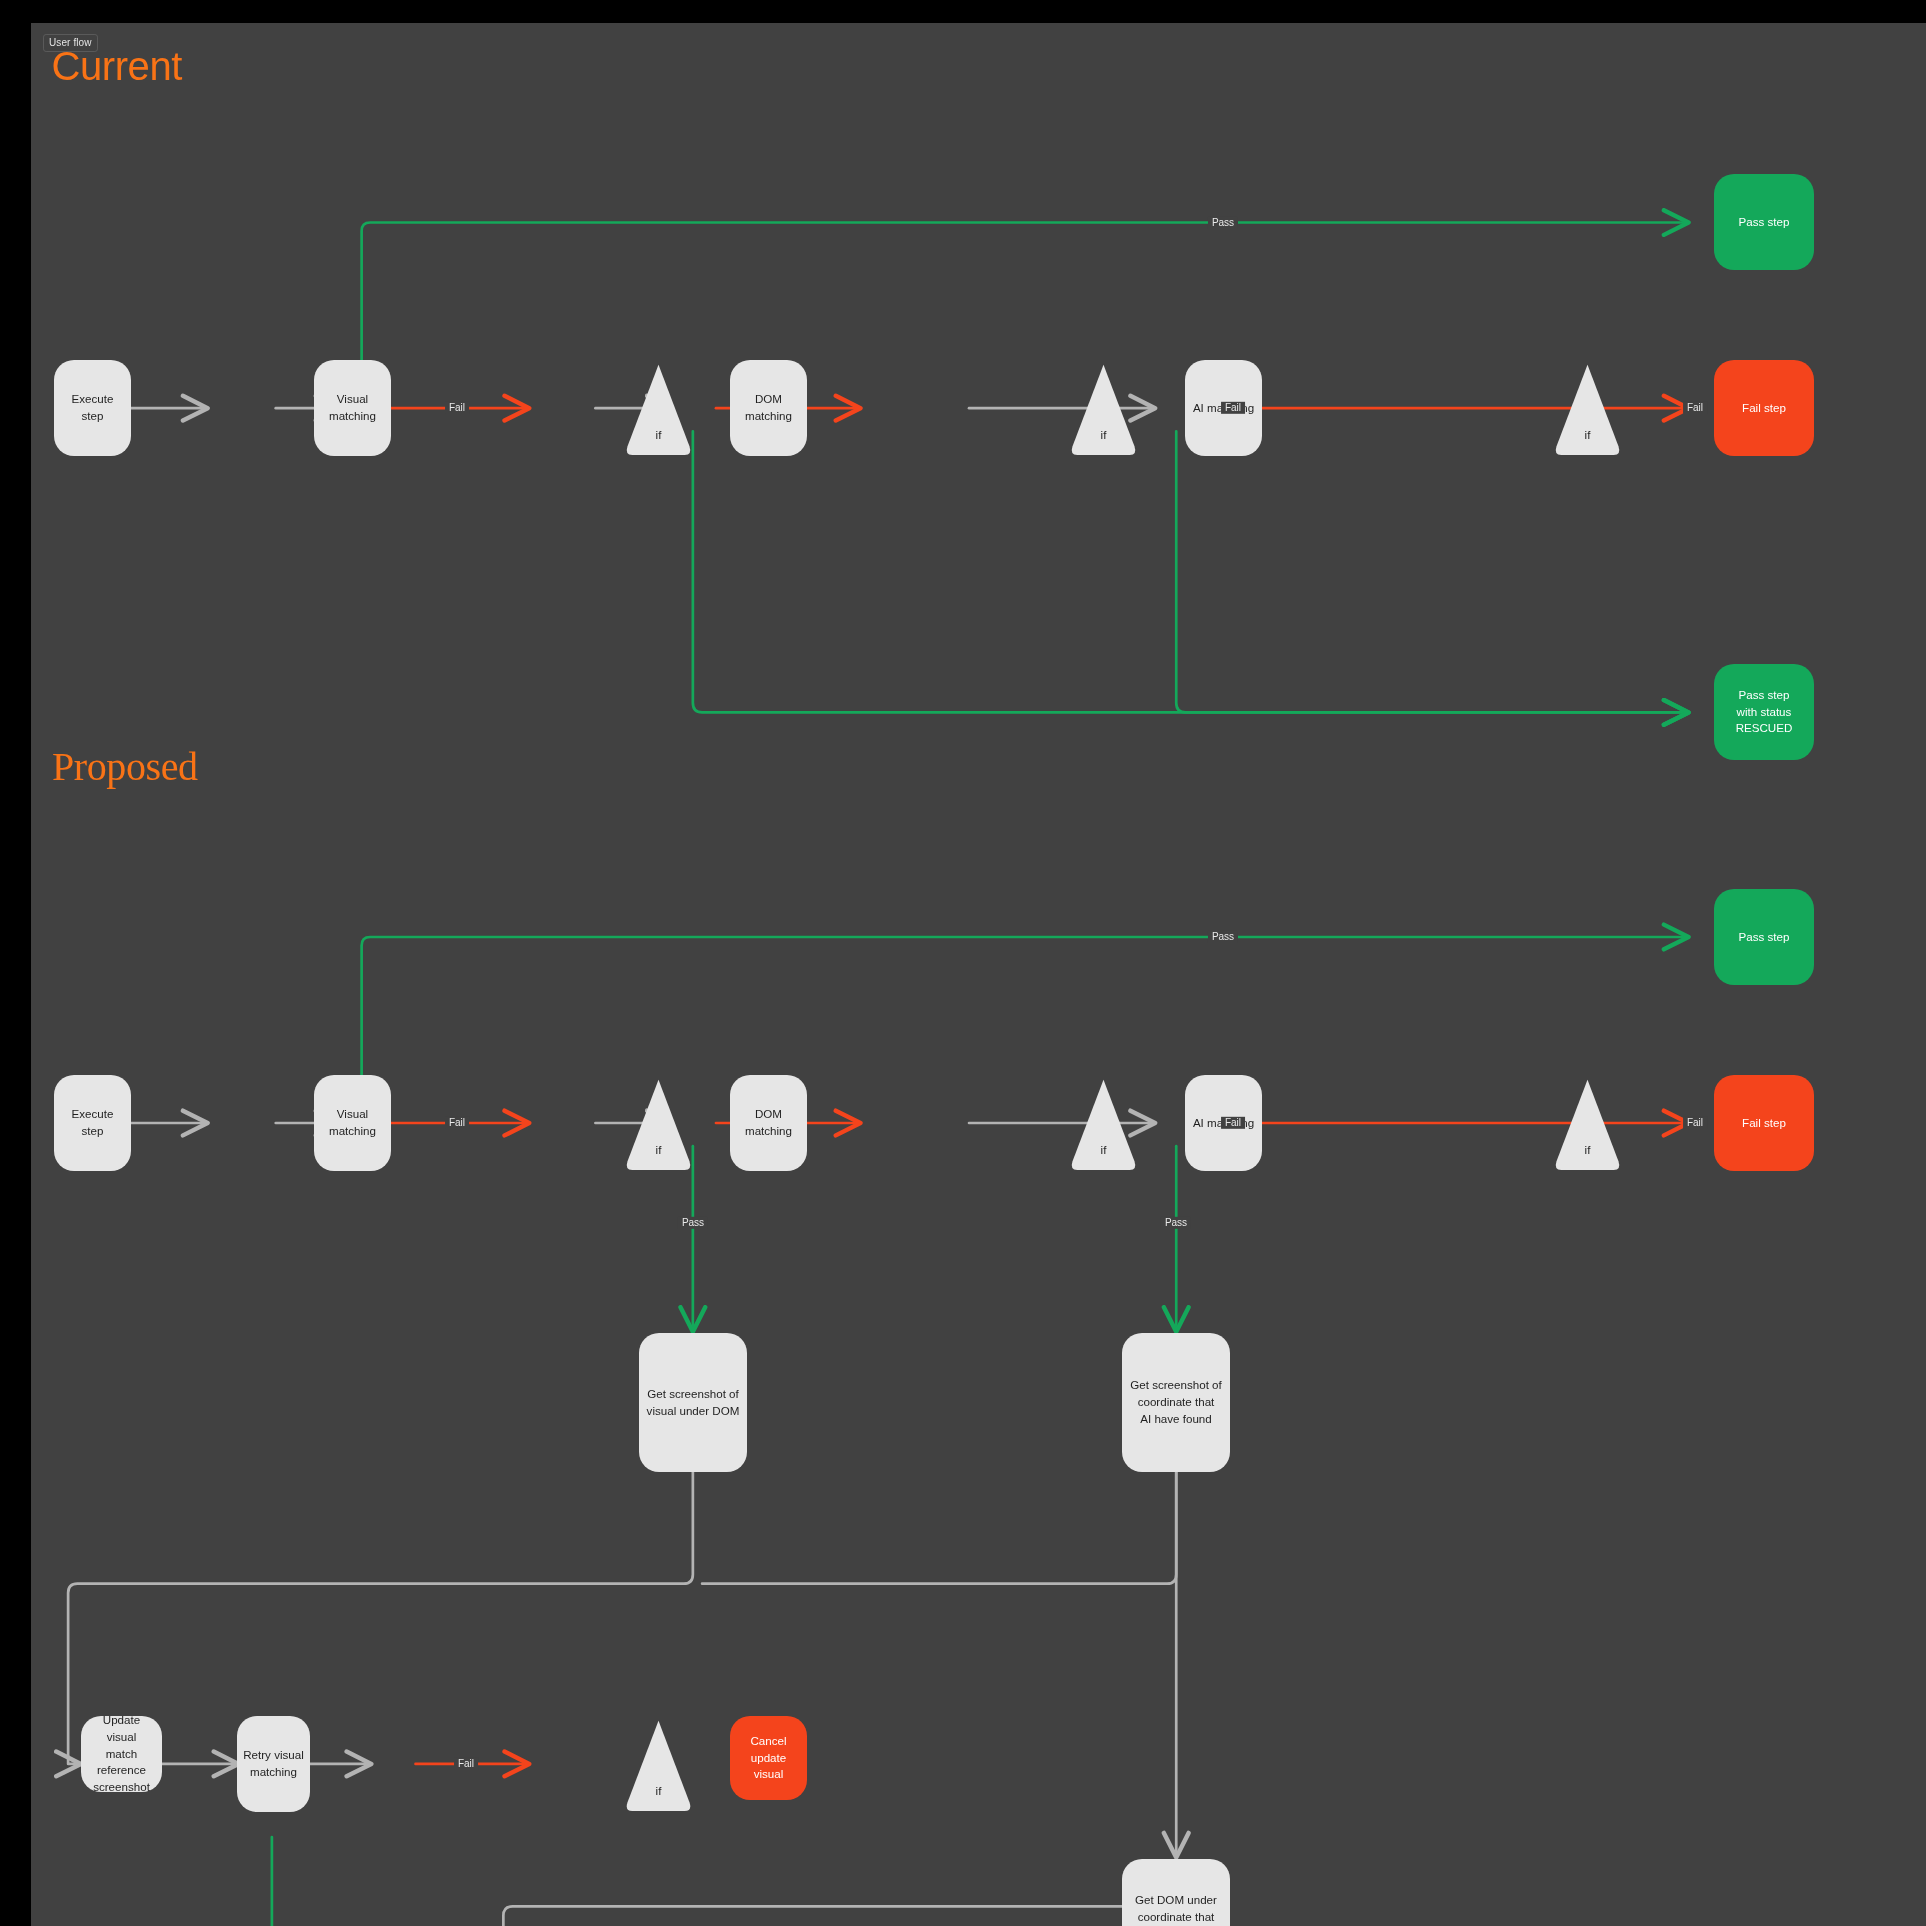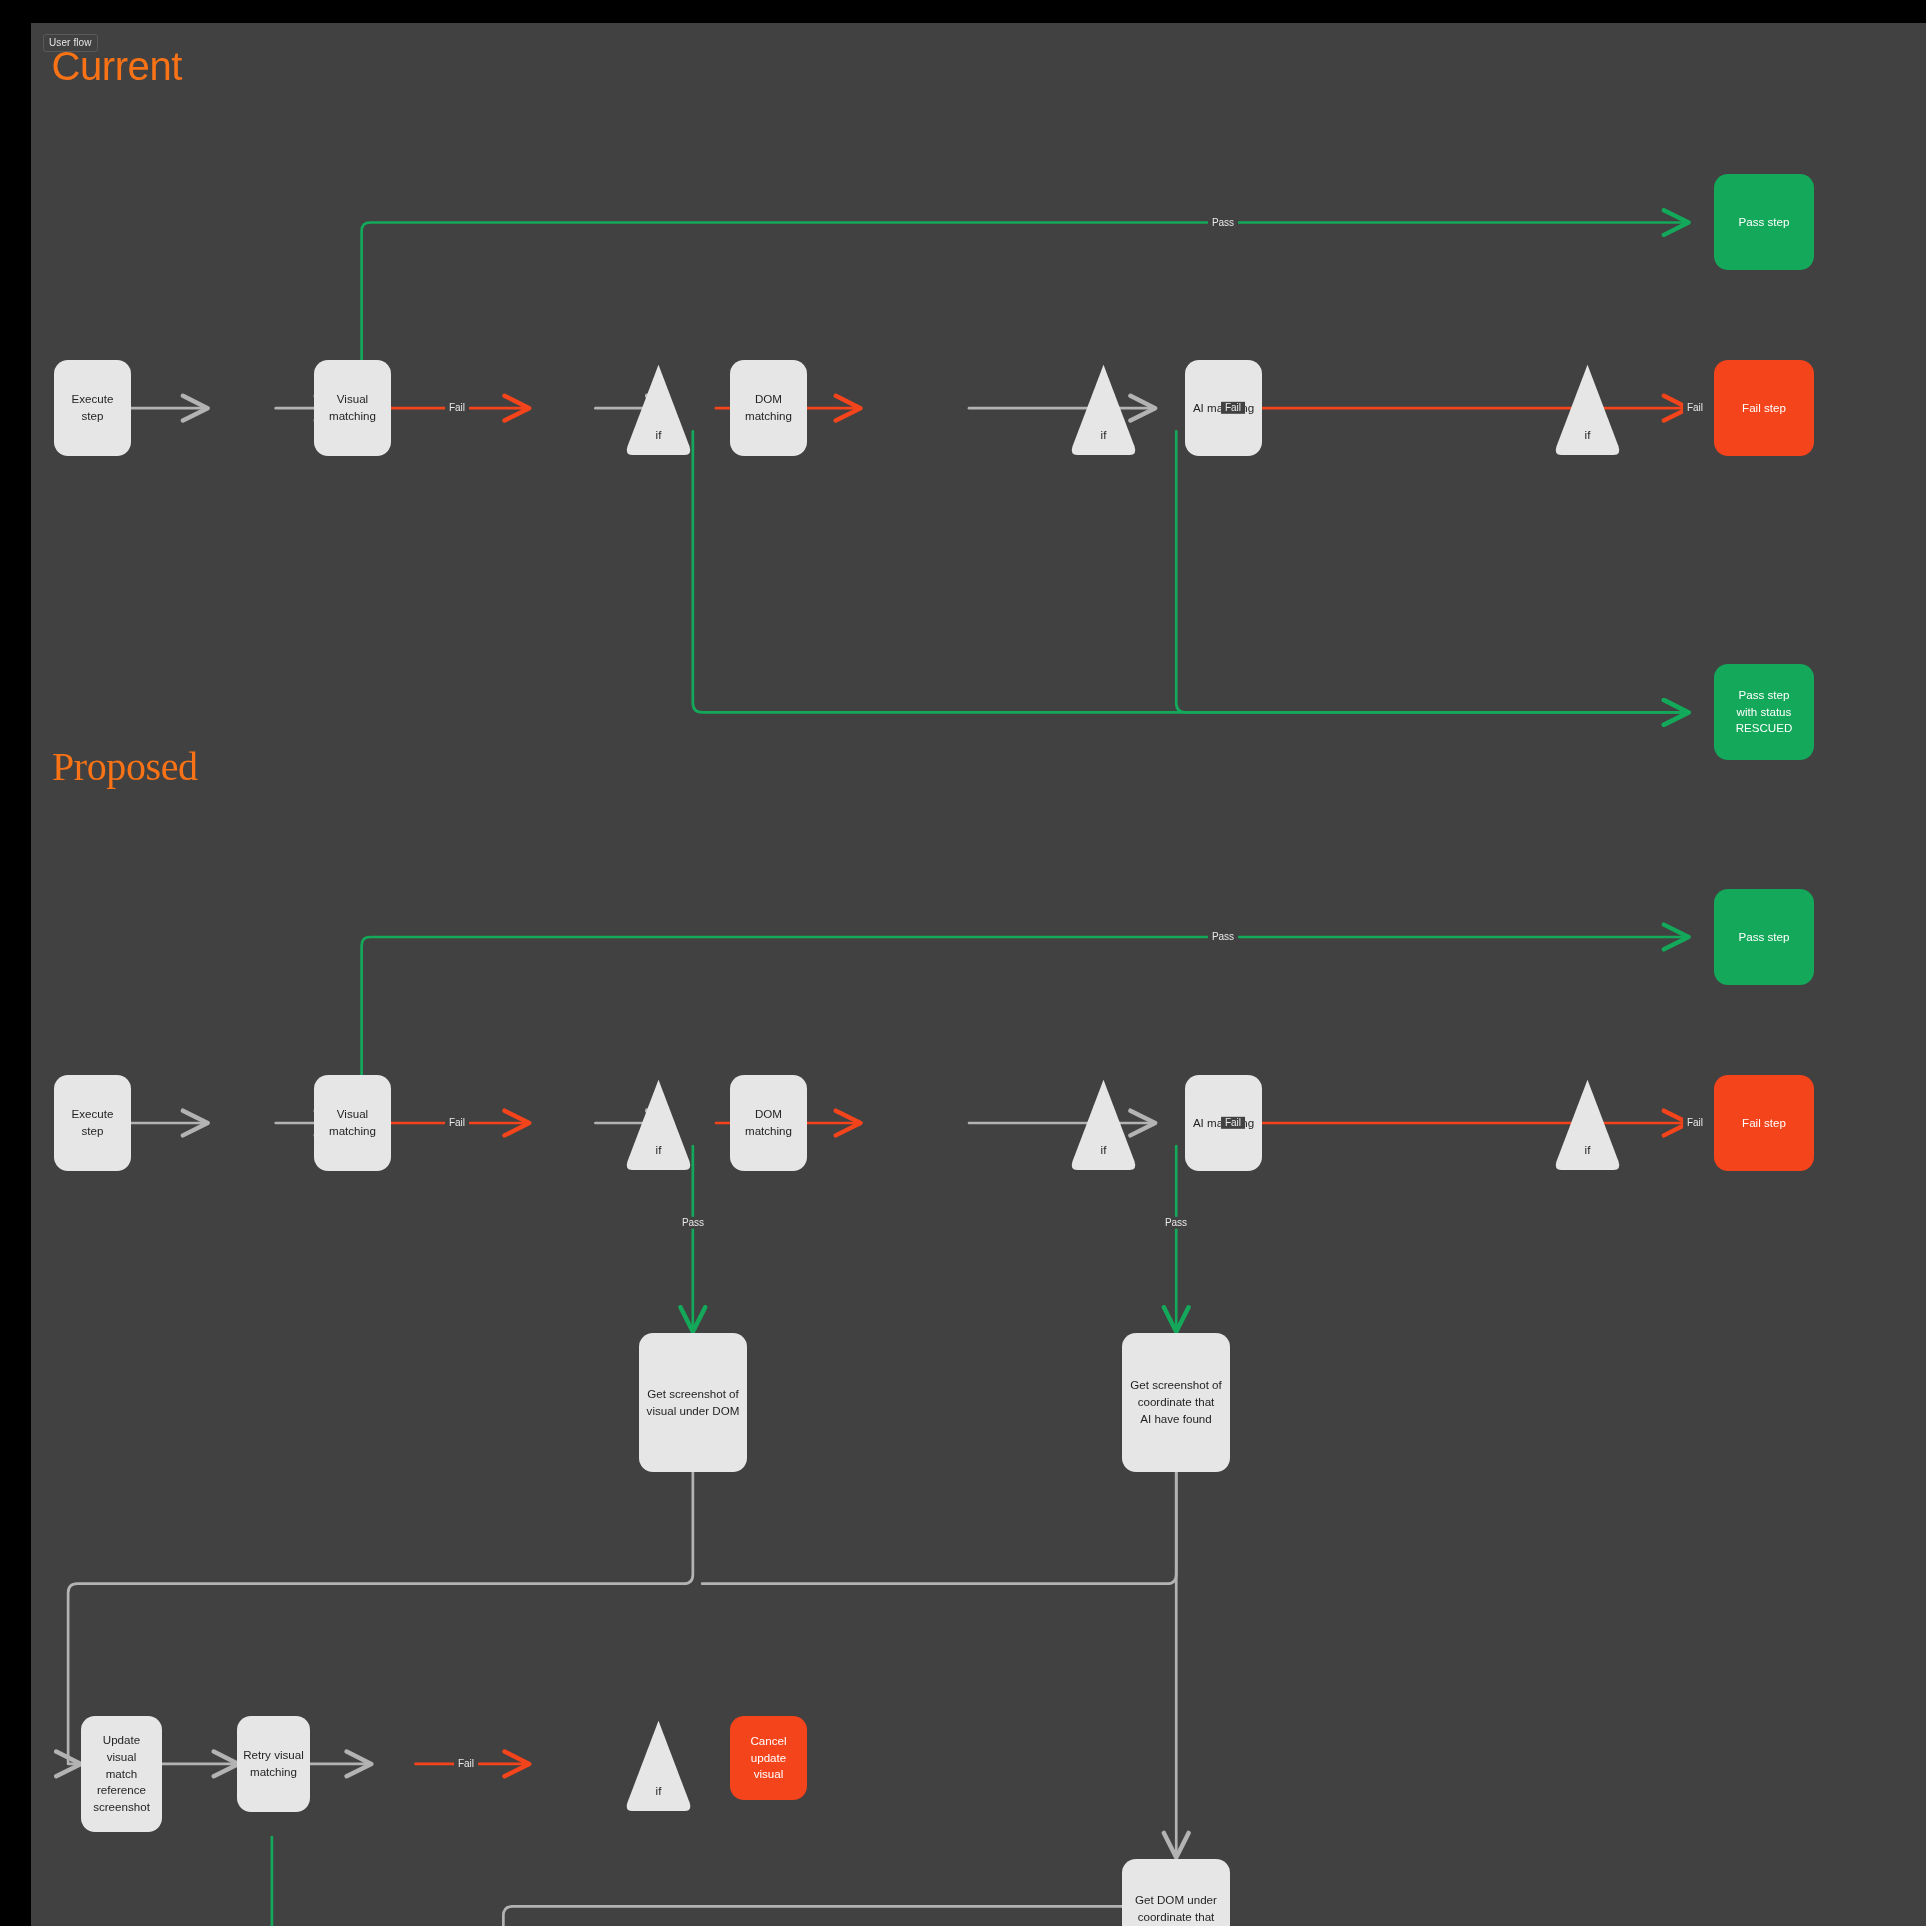--- a/index.html
+++ b/index.html
@@ -8,21 +8,21 @@
   #canvas{position:absolute;left:31px;top:23px;width:1903px;height:2492px;background:#414141;}
   #svg{position:absolute;left:0;top:0;width:1903px;height:2492px;overflow:visible;}
 
   .tag{position:absolute;left:11.6px;top:10.8px;border:0.8px solid #5a5a5a;border-radius:3.1px;
        padding:3.1px 5.4px;color:#e6e6e6;font-size:10px;line-height:1;letter-spacing:0.1px;}
 
   .heading{position:absolute;color:#f97316;font-size:40px;line-height:1;font-weight:400;
            letter-spacing:-0.4px;white-space:nowrap;}
 
   .node{position:absolute;box-sizing:border-box;display:flex;align-items:center;
-        justify-content:center;text-align:center;border-radius:14px;padding:3.9px 6.2px;}
+        justify-content:center;text-align:center;border-radius:20px;padding:3.9px 6.2px;}
   .node.proc{background:#e6e6e6;color:#1f1f1f;font-size:11.6px;line-height:1.45;font-weight:400;}
   .node.pass{background:#14a85a;color:#ffffff;font-size:11.6px;line-height:1.45;font-weight:400;}
   .node.fail{background:#f4441c;color:#ffffff;font-size:11.6px;line-height:1.45;font-weight:400;}
 
   .tri{position:absolute;display:flex;align-items:flex-end;justify-content:center;}
   .tri .glyph{position:absolute;left:0;top:0;width:100%;height:100%;}
   .tri .lbl{position:relative;z-index:2;color:#1f1f1f;font-size:11.6px;line-height:1;
             padding-bottom:22%;pointer-events:none;}
 
   .elabel{position:absolute;transform:translate(-50%,-50%);color:#e9e9e9;font-size:10px;
@@ -160,21 +160,21 @@
       </svg>
       <span class="lbl">if</span>
     </div>
 
     <div class="node pass" style="left:1683px;top:866px;width:100px;height:96px;">Pass step</div>
     <div class="node fail" style="left:1683px;top:1052px;width:100px;height:96px;">Fail step</div>
 
     <div class="node proc" style="left:608px;top:1310px;width:108px;height:139px;">Get screenshot of<br>visual under DOM</div>
     <div class="node proc" style="left:1091px;top:1310px;width:108px;height:139px;">Get screenshot of<br>coordinate that<br>AI have found</div>
 
-    <div class="node proc" style="left:50px;top:1693px;width:81px;height:116px;">Update visual<br>match reference<br>screenshot</div>
+    <div class="node proc" style="left:50px;top:1693px;width:81px;height:76px;">Update visual<br>match reference<br>screenshot</div>
     <div class="node proc" style="left:206px;top:1693px;width:73px;height:96px;">Retry visual<br>matching</div>
 
     <div class="tri" style="left:593px;top:1695px;width:69px;height:94px;">
       <svg class="glyph" viewBox="0 0 100 100" preserveAspectRatio="none">
         <path d="M50,3 L95,90 Q99,99 88,99 L12,99 Q1,99 5,90 Z" fill="#e6e6e6"></path>
       </svg>
       <span class="lbl">if</span>
     </div>
 
     <div class="node fail" style="left:699px;top:1693px;width:77px;height:84px;">Cancel update<br>visual</div>

